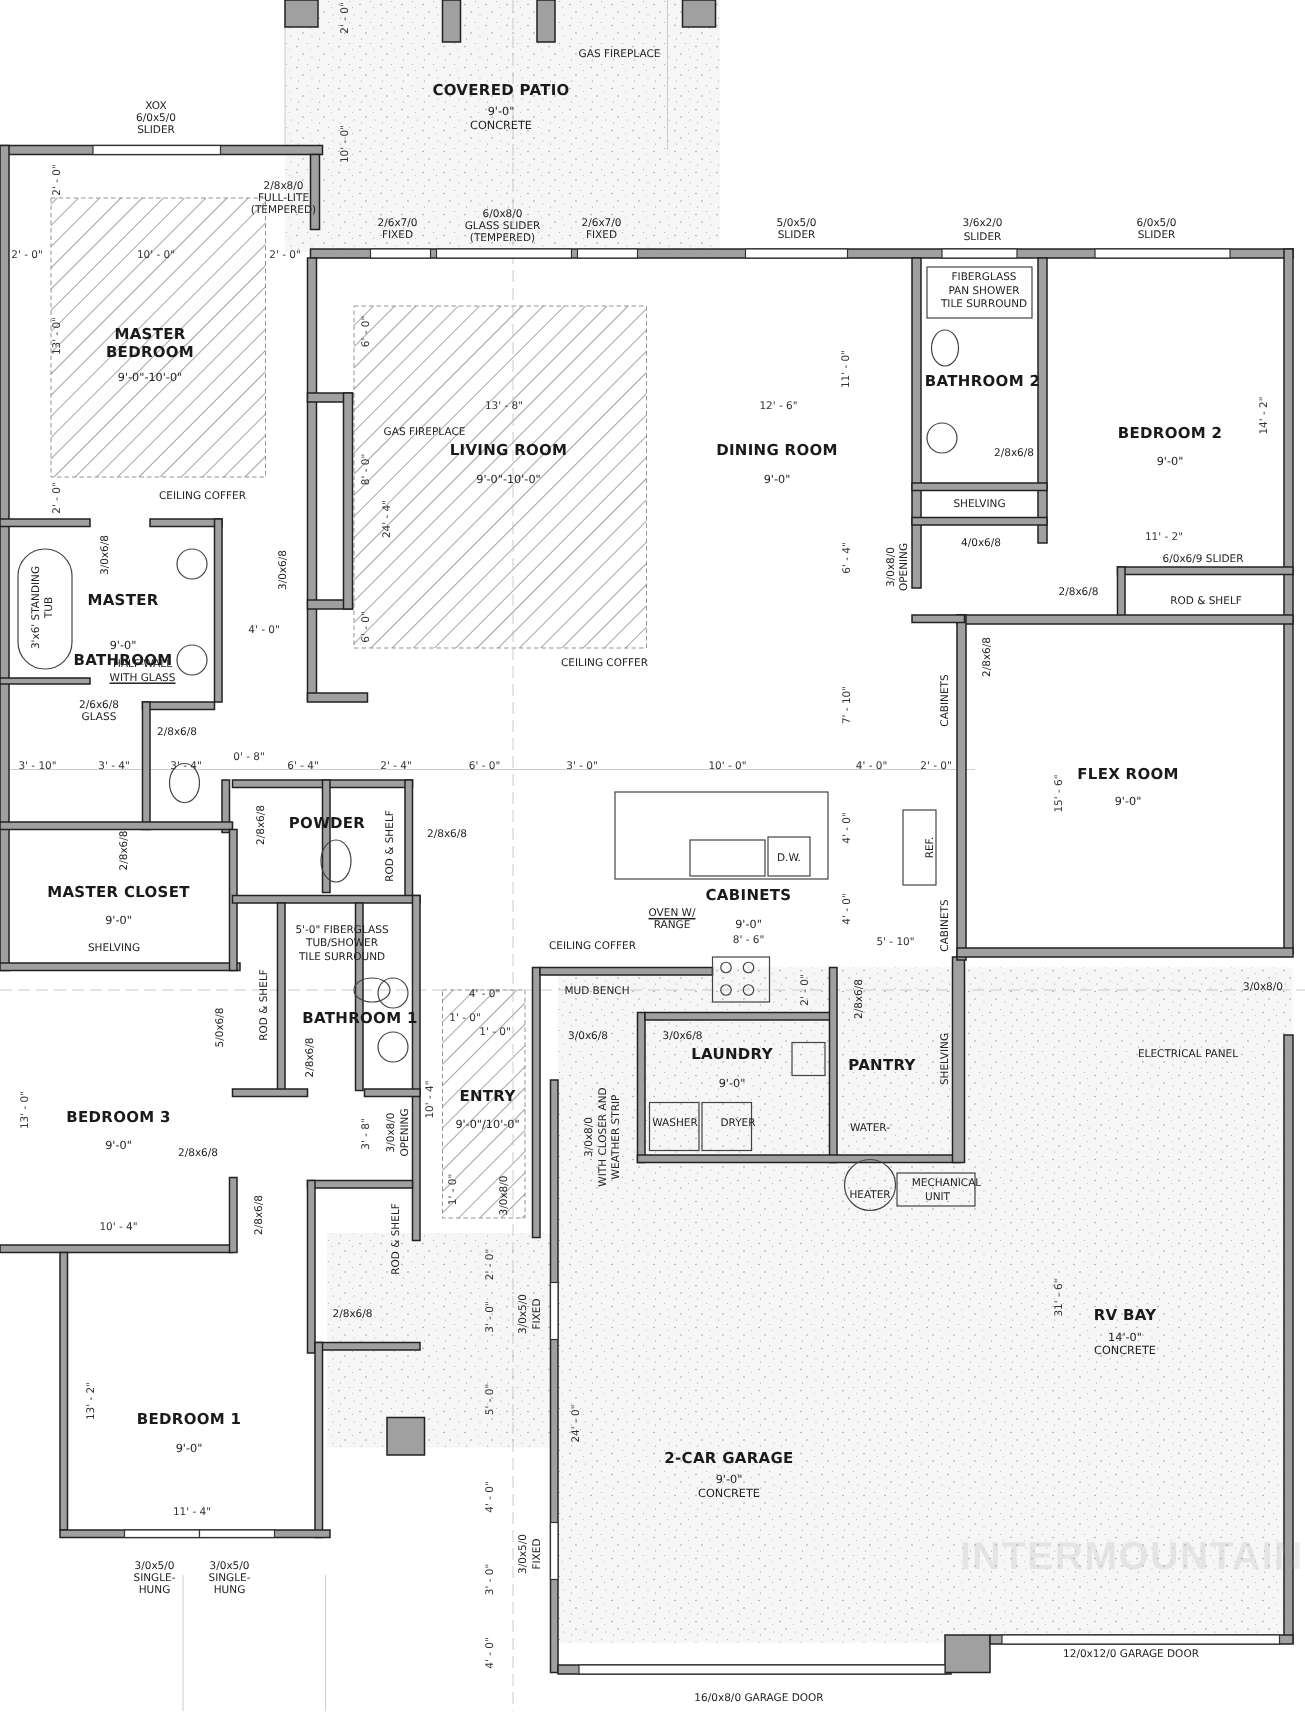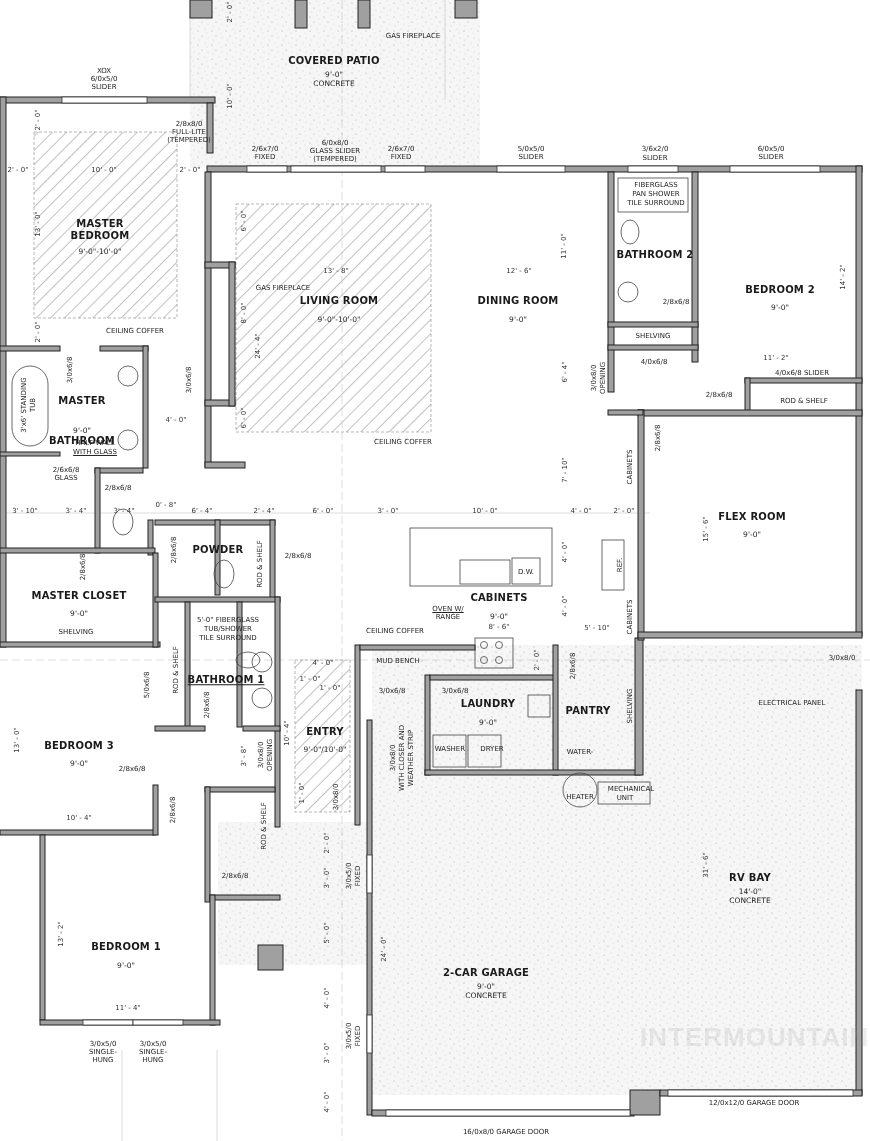--- a/index.html
+++ b/index.html
@@ -202,21 +202,21 @@
 <div class="lbl sub" style="left:752px;top:535px;">9'-0"</div>
 
 <div class="lbl room" style="left:218px;top:550px;">POWDER</div>
 
 <div class="lbl room" style="left:79px;top:596px;">MASTER CLOSET</div>
 <div class="lbl sub" style="left:79px;top:614px;">9'-0"</div>
 
 <div class="lbl room" style="left:499px;top:598px;">CABINETS</div>
 <div class="lbl sub" style="left:499px;top:617px;">9'-0"</div>
 
-<div class="lbl room" style="left:226px;top:680px;text-decoration:underline;">BATHROOM 1</div>
+<div class="lbl room" style="left:240px;top:680px;">BATHROOM 1</div>
 
 <div class="lbl room" style="left:488px;top:704px;">LAUNDRY</div>
 <div class="lbl sub" style="left:488px;top:723px;">9'-0"</div>
 
 <div class="lbl room" style="left:588px;top:711px;">PANTRY</div>
 
 <div class="lbl room" style="left:79px;top:746px;">BEDROOM 3</div>
 <div class="lbl sub" style="left:79px;top:764px;">9'-0"</div>
 
 <div class="lbl room" style="left:325px;top:732px;">ENTRY</div>
@@ -249,21 +249,21 @@
 <div class="lbl note" style="left:401px;top:149px;">2/6x7/0</div>
 <div class="lbl note" style="left:401px;top:157px;">FIXED</div>
 
 <div class="lbl note" style="left:531px;top:149px;">5/0x5/0</div>
 <div class="lbl note" style="left:531px;top:157px;">SLIDER</div>
 <div class="lbl note" style="left:655px;top:149px;">3/6x2/0</div>
 <div class="lbl note" style="left:655px;top:158px;">SLIDER</div>
 <div class="lbl note" style="left:771px;top:149px;">6/0x5/0</div>
 <div class="lbl note" style="left:771px;top:157px;">SLIDER</div>
 
-<div class="lbl note" style="left:802px;top:373px;">4/0x6/8 SLIDER</div>
+<div class="lbl note" style="left:802px;top:373px;">6/0x6/9 SLIDER</div>
 <div class="lbl note" style="left:676px;top:302px;">2/8x6/8</div>
 <div class="lbl note" style="left:654px;top:362px;">4/0x6/8</div>
 <div class="lbl note" style="left:719px;top:395px;">2/8x6/8</div>
 <div class="lbl note v" style="left:658px;top:438px;">2/8x6/8</div>
 <div class="lbl note v" style="left:594px;top:378px;">3/0x8/0</div>
 <div class="lbl note v" style="left:603px;top:378px;">OPENING</div>
 
 <div class="lbl note v" style="left:70px;top:370px;">3/0x6/8</div>
 <div class="lbl note v" style="left:189px;top:380px;">3/0x6/8</div>
 <div class="lbl note" style="left:66px;top:470px;">2/6x6/8</div>

